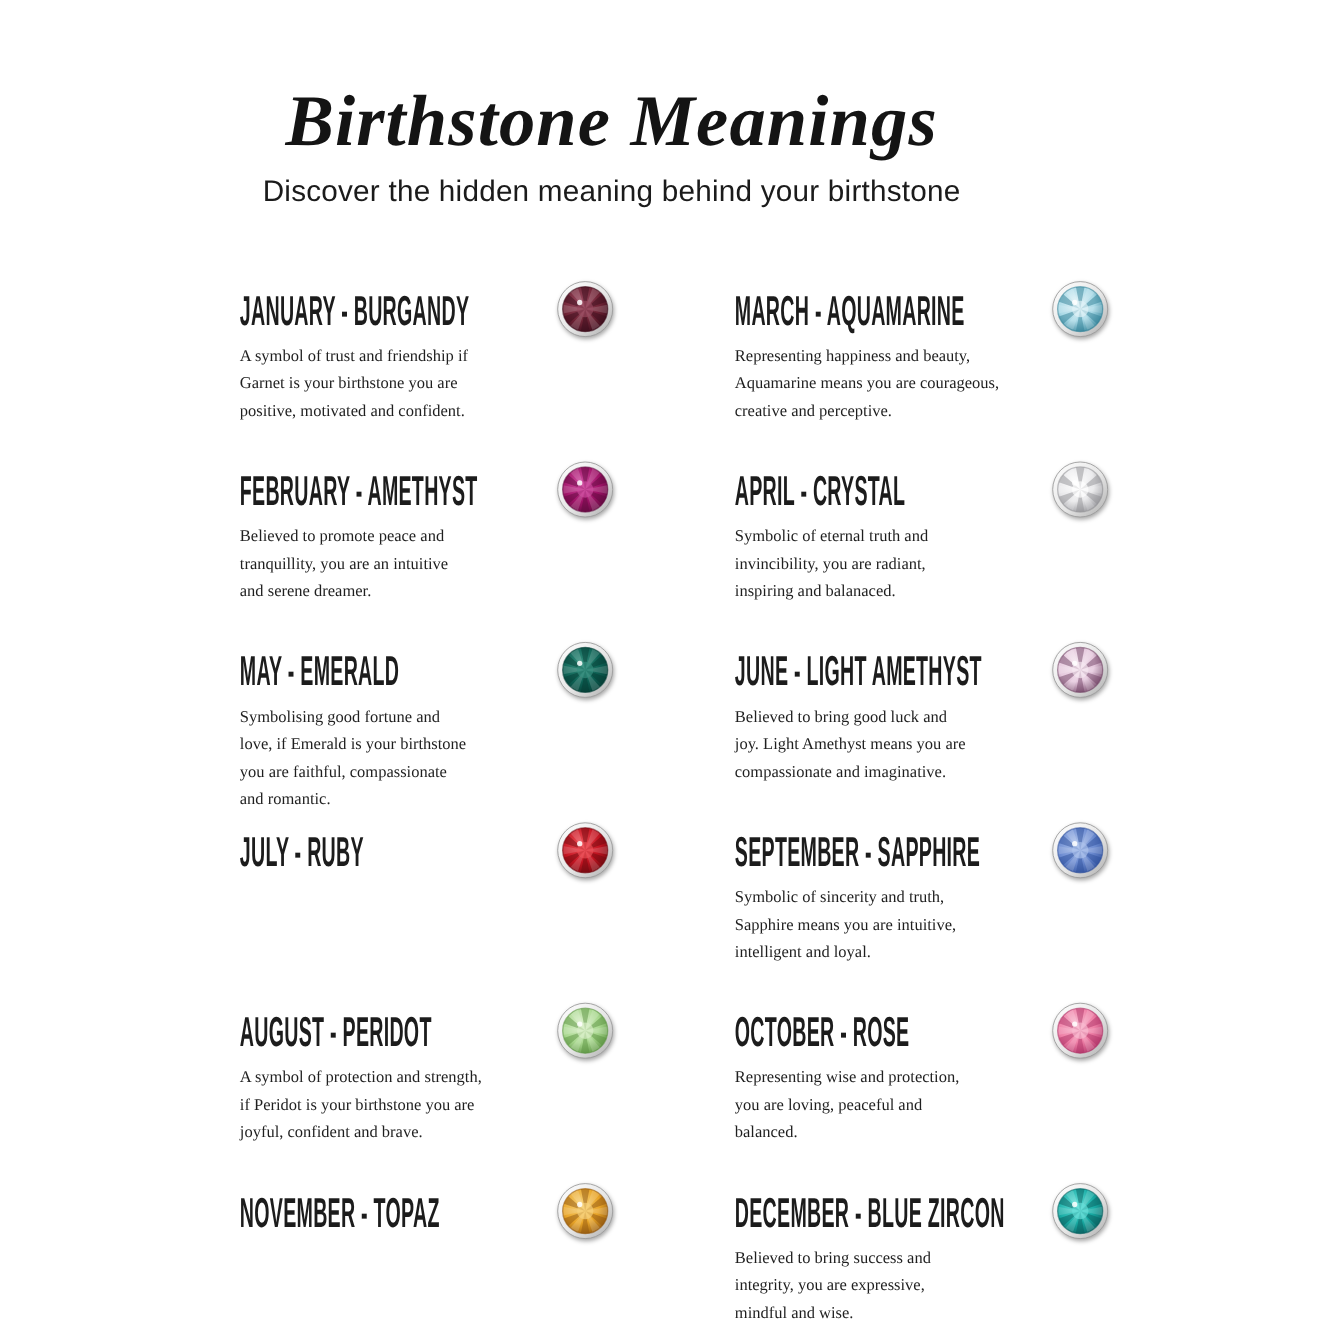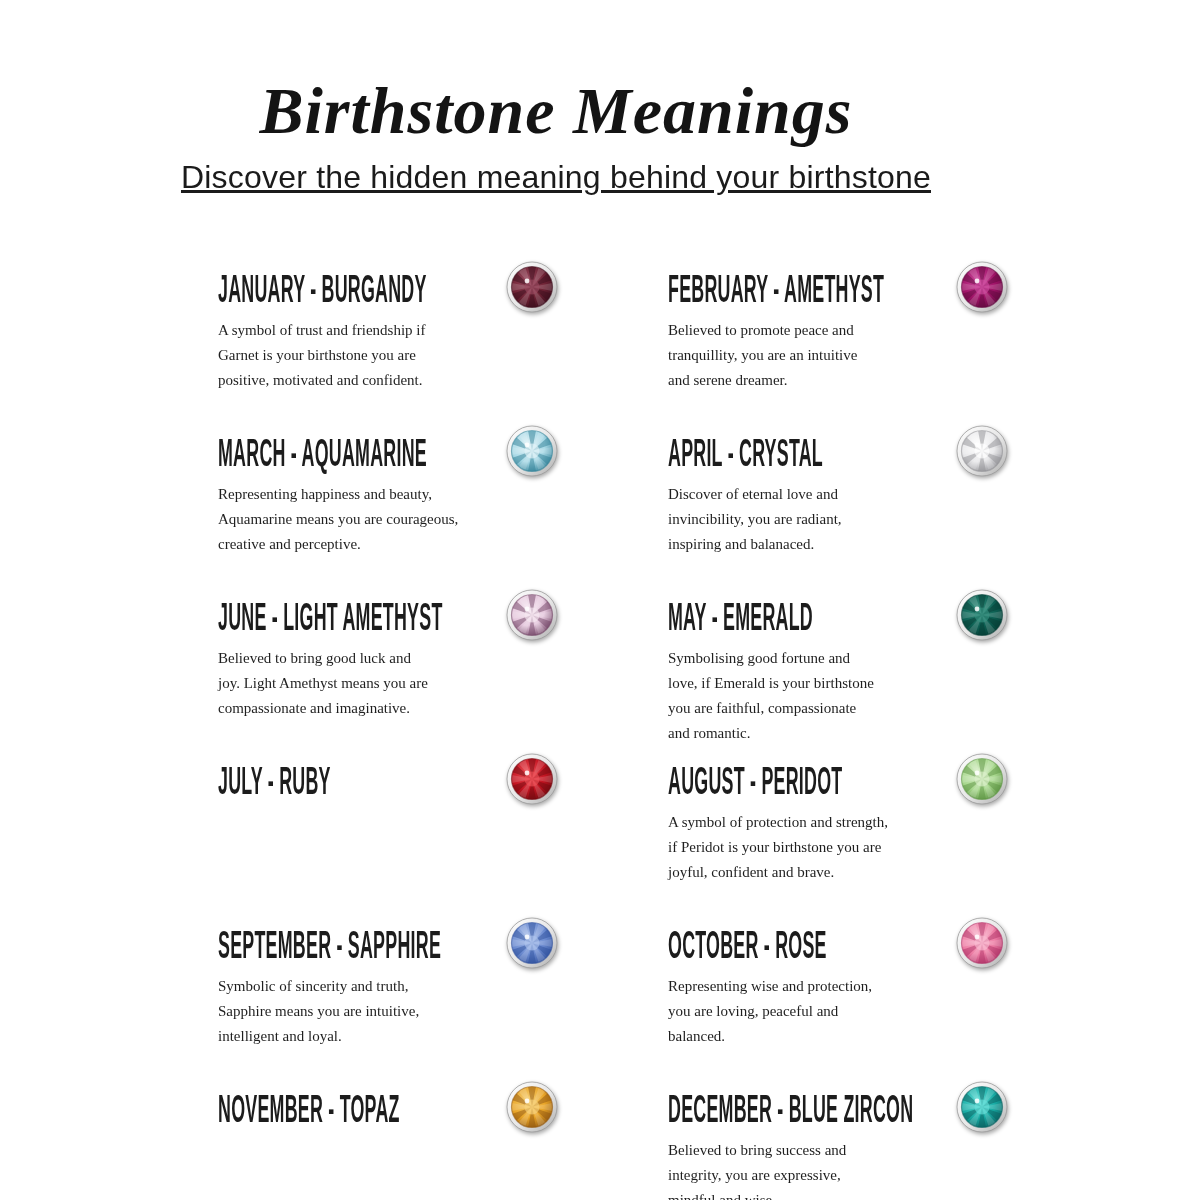--- a/index.html
+++ b/index.html
@@ -16,24 +16,23 @@
     font-family: "Liberation Serif", serif;
     font-style: italic;
     font-weight: 700;
     font-size: 66px;
     line-height: 1.05;
     letter-spacing: 1px;
     color: var(--title-text, #141414);
   }
   .subtitle {
     margin: 14px 0 0;
-    font-size: 32px;
+    font-size: 27px;
     letter-spacing: 0.2px;
     color: var(--subtitle-text, #1b1b1b);
-    text-decoration: underline;
   }
 
   .grid {
     margin: 72px 0 0 218px;
     display: grid;
     grid-template-columns: 340px 340px;
     column-gap: 110px;
     grid-auto-rows: 164px;
   }
   .entry { position: relative; }
@@ -111,20 +110,62 @@
   </svg>
           </span>
     </div>
     <p class="entry-desc">A symbol of trust and friendship if
 Garnet is your birthstone you are
 positive, motivated and confident.</p>
   </section>
 
   <section class="entry">
     <div class="entry-head">
+      <h2 class="entry-heading">MARCH - AQUAMARINE</h2>
+      <span class="gem">
+            <svg width="52" height="52" viewBox="0 0 52 52" xmlns="http://www.w3.org/2000/svg">
+    <defs>
+      <linearGradient id="bz2" x1="0" y1="0" x2="1" y2="1">
+        <stop offset="0" stop-color="#ffffff"></stop>
+        <stop offset="0.55" stop-color="#e6e6e6"></stop>
+        <stop offset="1" stop-color="#adadad"></stop>
+      </linearGradient>
+      <radialGradient id="gg2" cx="0.4" cy="0.35" r="0.75">
+        <stop offset="0" stop-color="#e2f3f8"></stop>
+        <stop offset="0.55" stop-color="#a9d9e6"></stop>
+        <stop offset="1" stop-color="#2f7f96"></stop>
+      </radialGradient>
+    </defs>
+    <circle cx="26" cy="26" r="25" fill="url(#bz2)" stroke="#9c9c9c" stroke-width="0.8"></circle>
+    <circle cx="26" cy="26" r="20.5" fill="url(#gg2)"></circle>
+    <polygon points="26,26 46.12,22.09 46.12,29.91" fill="#ffffff" fill-opacity="0.16"></polygon>
+              <polygon points="26,26 45.38,32.67 41.47,39.45" fill="#2f7f96" fill-opacity="0.5"></polygon>
+              <polygon points="26,26 39.45,41.47 32.67,45.38" fill="#ffffff" fill-opacity="0.16"></polygon>
+              <polygon points="26,26 29.91,46.12 22.09,46.12" fill="#2f7f96" fill-opacity="0.5"></polygon>
+              <polygon points="26,26 19.33,45.38 12.55,41.47" fill="#ffffff" fill-opacity="0.16"></polygon>
+              <polygon points="26,26 10.53,39.45 6.62,32.67" fill="#2f7f96" fill-opacity="0.5"></polygon>
+              <polygon points="26,26 5.88,29.91 5.88,22.09" fill="#ffffff" fill-opacity="0.16"></polygon>
+              <polygon points="26,26 6.62,19.33 10.53,12.55" fill="#2f7f96" fill-opacity="0.5"></polygon>
+              <polygon points="26,26 12.55,10.53 19.33,6.62" fill="#ffffff" fill-opacity="0.16"></polygon>
+              <polygon points="26,26 22.09,5.88 29.91,5.88" fill="#2f7f96" fill-opacity="0.5"></polygon>
+              <polygon points="26,26 32.67,6.62 39.45,10.53" fill="#ffffff" fill-opacity="0.16"></polygon>
+              <polygon points="26,26 41.47,12.55 45.38,19.33" fill="#2f7f96" fill-opacity="0.5"></polygon>
+    <circle cx="26" cy="26" r="20.5" fill="none" stroke="#2f7f96" stroke-opacity="0.55" stroke-width="1.2"></circle>
+    <circle cx="26" cy="26" r="7.5" fill="#e2f3f8" fill-opacity="0.65"></circle>
+    <circle cx="21" cy="20" r="2.4" fill="#ffffff" fill-opacity="0.85"></circle>
+  </svg>
+          </span>
+    </div>
+    <p class="entry-desc">Representing happiness and beauty,
+Aquamarine means you are courageous,
+creative and perceptive.</p>
+  </section>
+
+  <section class="entry">
+    <div class="entry-head">
       <h2 class="entry-heading">FEBRUARY - AMETHYST</h2>
       <span class="gem">
             <svg width="52" height="52" viewBox="0 0 52 52" xmlns="http://www.w3.org/2000/svg">
     <defs>
       <linearGradient id="bz1" x1="0" y1="0" x2="1" y2="1">
         <stop offset="0" stop-color="#ffffff"></stop>
         <stop offset="0.55" stop-color="#e6e6e6"></stop>
         <stop offset="1" stop-color="#adadad"></stop>
       </linearGradient>
       <radialGradient id="gg1" cx="0.4" cy="0.35" r="0.75">
@@ -153,62 +194,20 @@
   </svg>
           </span>
     </div>
     <p class="entry-desc">Believed to promote peace and
 tranquillity, you are an intuitive
 and serene dreamer.</p>
   </section>
 
   <section class="entry">
     <div class="entry-head">
-      <h2 class="entry-heading">MARCH - AQUAMARINE</h2>
-      <span class="gem">
-            <svg width="52" height="52" viewBox="0 0 52 52" xmlns="http://www.w3.org/2000/svg">
-    <defs>
-      <linearGradient id="bz2" x1="0" y1="0" x2="1" y2="1">
-        <stop offset="0" stop-color="#ffffff"></stop>
-        <stop offset="0.55" stop-color="#e6e6e6"></stop>
-        <stop offset="1" stop-color="#adadad"></stop>
-      </linearGradient>
-      <radialGradient id="gg2" cx="0.4" cy="0.35" r="0.75">
-        <stop offset="0" stop-color="#e2f3f8"></stop>
-        <stop offset="0.55" stop-color="#a9d9e6"></stop>
-        <stop offset="1" stop-color="#2f7f96"></stop>
-      </radialGradient>
-    </defs>
-    <circle cx="26" cy="26" r="25" fill="url(#bz2)" stroke="#9c9c9c" stroke-width="0.8"></circle>
-    <circle cx="26" cy="26" r="20.5" fill="url(#gg2)"></circle>
-    <polygon points="26,26 46.12,22.09 46.12,29.91" fill="#ffffff" fill-opacity="0.16"></polygon>
-              <polygon points="26,26 45.38,32.67 41.47,39.45" fill="#2f7f96" fill-opacity="0.5"></polygon>
-              <polygon points="26,26 39.45,41.47 32.67,45.38" fill="#ffffff" fill-opacity="0.16"></polygon>
-              <polygon points="26,26 29.91,46.12 22.09,46.12" fill="#2f7f96" fill-opacity="0.5"></polygon>
-              <polygon points="26,26 19.33,45.38 12.55,41.47" fill="#ffffff" fill-opacity="0.16"></polygon>
-              <polygon points="26,26 10.53,39.45 6.62,32.67" fill="#2f7f96" fill-opacity="0.5"></polygon>
-              <polygon points="26,26 5.88,29.91 5.88,22.09" fill="#ffffff" fill-opacity="0.16"></polygon>
-              <polygon points="26,26 6.62,19.33 10.53,12.55" fill="#2f7f96" fill-opacity="0.5"></polygon>
-              <polygon points="26,26 12.55,10.53 19.33,6.62" fill="#ffffff" fill-opacity="0.16"></polygon>
-              <polygon points="26,26 22.09,5.88 29.91,5.88" fill="#2f7f96" fill-opacity="0.5"></polygon>
-              <polygon points="26,26 32.67,6.62 39.45,10.53" fill="#ffffff" fill-opacity="0.16"></polygon>
-              <polygon points="26,26 41.47,12.55 45.38,19.33" fill="#2f7f96" fill-opacity="0.5"></polygon>
-    <circle cx="26" cy="26" r="20.5" fill="none" stroke="#2f7f96" stroke-opacity="0.55" stroke-width="1.2"></circle>
-    <circle cx="26" cy="26" r="7.5" fill="#e2f3f8" fill-opacity="0.65"></circle>
-    <circle cx="21" cy="20" r="2.4" fill="#ffffff" fill-opacity="0.85"></circle>
-  </svg>
-          </span>
-    </div>
-    <p class="entry-desc">Representing happiness and beauty,
-Aquamarine means you are courageous,
-creative and perceptive.</p>
-  </section>
-
-  <section class="entry">
-    <div class="entry-head">
       <h2 class="entry-heading">APRIL - CRYSTAL</h2>
       <span class="gem">
             <svg width="52" height="52" viewBox="0 0 52 52" xmlns="http://www.w3.org/2000/svg">
     <defs>
       <linearGradient id="bz3" x1="0" y1="0" x2="1" y2="1">
         <stop offset="0" stop-color="#ffffff"></stop>
         <stop offset="0.55" stop-color="#e6e6e6"></stop>
         <stop offset="1" stop-color="#adadad"></stop>
       </linearGradient>
       <radialGradient id="gg3" cx="0.4" cy="0.35" r="0.75">
@@ -230,23 +229,66 @@
               <polygon points="26,26 12.55,10.53 19.33,6.62" fill="#ffffff" fill-opacity="0.16"></polygon>
               <polygon points="26,26 22.09,5.88 29.91,5.88" fill="#8f8f94" fill-opacity="0.5"></polygon>
               <polygon points="26,26 32.67,6.62 39.45,10.53" fill="#ffffff" fill-opacity="0.16"></polygon>
               <polygon points="26,26 41.47,12.55 45.38,19.33" fill="#8f8f94" fill-opacity="0.5"></polygon>
     <circle cx="26" cy="26" r="20.5" fill="none" stroke="#8f8f94" stroke-opacity="0.55" stroke-width="1.2"></circle>
     <circle cx="26" cy="26" r="7.5" fill="#ffffff" fill-opacity="0.65"></circle>
     <circle cx="21" cy="20" r="2.4" fill="#ffffff" fill-opacity="0.85"></circle>
   </svg>
           </span>
     </div>
-    <p class="entry-desc">Discover of eternal love and
+    <p class="entry-desc">Symbolic of eternal truth and
 invincibility, you are radiant,
 inspiring and balanaced.</p>
+  </section>
+
+  <section class="entry">
+    <div class="entry-head">
+      <h2 class="entry-heading">MAY - EMERALD</h2>
+      <span class="gem">
+            <svg width="52" height="52" viewBox="0 0 52 52" xmlns="http://www.w3.org/2000/svg">
+    <defs>
+      <linearGradient id="bz4" x1="0" y1="0" x2="1" y2="1">
+        <stop offset="0" stop-color="#ffffff"></stop>
+        <stop offset="0.55" stop-color="#e6e6e6"></stop>
+        <stop offset="1" stop-color="#adadad"></stop>
+      </linearGradient>
+      <radialGradient id="gg4" cx="0.4" cy="0.35" r="0.75">
+        <stop offset="0" stop-color="#35917f"></stop>
+        <stop offset="0.55" stop-color="#0d6154"></stop>
+        <stop offset="1" stop-color="#053c34"></stop>
+      </radialGradient>
+    </defs>
+    <circle cx="26" cy="26" r="25" fill="url(#bz4)" stroke="#9c9c9c" stroke-width="0.8"></circle>
+    <circle cx="26" cy="26" r="20.5" fill="url(#gg4)"></circle>
+    <polygon points="26,26 46.12,22.09 46.12,29.91" fill="#ffffff" fill-opacity="0.16"></polygon>
+              <polygon points="26,26 45.38,32.67 41.47,39.45" fill="#053c34" fill-opacity="0.5"></polygon>
+              <polygon points="26,26 39.45,41.47 32.67,45.38" fill="#ffffff" fill-opacity="0.16"></polygon>
+              <polygon points="26,26 29.91,46.12 22.09,46.12" fill="#053c34" fill-opacity="0.5"></polygon>
+              <polygon points="26,26 19.33,45.38 12.55,41.47" fill="#ffffff" fill-opacity="0.16"></polygon>
+              <polygon points="26,26 10.53,39.45 6.62,32.67" fill="#053c34" fill-opacity="0.5"></polygon>
+              <polygon points="26,26 5.88,29.91 5.88,22.09" fill="#ffffff" fill-opacity="0.16"></polygon>
+              <polygon points="26,26 6.62,19.33 10.53,12.55" fill="#053c34" fill-opacity="0.5"></polygon>
+              <polygon points="26,26 12.55,10.53 19.33,6.62" fill="#ffffff" fill-opacity="0.16"></polygon>
+              <polygon points="26,26 22.09,5.88 29.91,5.88" fill="#053c34" fill-opacity="0.5"></polygon>
+              <polygon points="26,26 32.67,6.62 39.45,10.53" fill="#ffffff" fill-opacity="0.16"></polygon>
+              <polygon points="26,26 41.47,12.55 45.38,19.33" fill="#053c34" fill-opacity="0.5"></polygon>
+    <circle cx="26" cy="26" r="20.5" fill="none" stroke="#053c34" stroke-opacity="0.55" stroke-width="1.2"></circle>
+    <circle cx="26" cy="26" r="7.5" fill="#35917f" fill-opacity="0.65"></circle>
+    <circle cx="21" cy="20" r="2.4" fill="#ffffff" fill-opacity="0.85"></circle>
+  </svg>
+          </span>
+    </div>
+    <p class="entry-desc">Symbolising good fortune and
+love, if Emerald is your birthstone
+you are faithful, compassionate
+and romantic.</p>
   </section>
 
   <section class="entry">
     <div class="entry-head">
       <h2 class="entry-heading">JUNE - LIGHT AMETHYST</h2>
       <span class="gem">
             <svg width="52" height="52" viewBox="0 0 52 52" xmlns="http://www.w3.org/2000/svg">
     <defs>
       <linearGradient id="bz5" x1="0" y1="0" x2="1" y2="1">
         <stop offset="0" stop-color="#ffffff"></stop>
@@ -279,63 +321,20 @@
   </svg>
           </span>
     </div>
     <p class="entry-desc">Believed to bring good luck and
 joy. Light Amethyst means you are
 compassionate and imaginative.</p>
   </section>
 
   <section class="entry">
     <div class="entry-head">
-      <h2 class="entry-heading">MAY - EMERALD</h2>
-      <span class="gem">
-            <svg width="52" height="52" viewBox="0 0 52 52" xmlns="http://www.w3.org/2000/svg">
-    <defs>
-      <linearGradient id="bz4" x1="0" y1="0" x2="1" y2="1">
-        <stop offset="0" stop-color="#ffffff"></stop>
-        <stop offset="0.55" stop-color="#e6e6e6"></stop>
-        <stop offset="1" stop-color="#adadad"></stop>
-      </linearGradient>
-      <radialGradient id="gg4" cx="0.4" cy="0.35" r="0.75">
-        <stop offset="0" stop-color="#35917f"></stop>
-        <stop offset="0.55" stop-color="#0d6154"></stop>
-        <stop offset="1" stop-color="#053c34"></stop>
-      </radialGradient>
-    </defs>
-    <circle cx="26" cy="26" r="25" fill="url(#bz4)" stroke="#9c9c9c" stroke-width="0.8"></circle>
-    <circle cx="26" cy="26" r="20.5" fill="url(#gg4)"></circle>
-    <polygon points="26,26 46.12,22.09 46.12,29.91" fill="#ffffff" fill-opacity="0.16"></polygon>
-              <polygon points="26,26 45.38,32.67 41.47,39.45" fill="#053c34" fill-opacity="0.5"></polygon>
-              <polygon points="26,26 39.45,41.47 32.67,45.38" fill="#ffffff" fill-opacity="0.16"></polygon>
-              <polygon points="26,26 29.91,46.12 22.09,46.12" fill="#053c34" fill-opacity="0.5"></polygon>
-              <polygon points="26,26 19.33,45.38 12.55,41.47" fill="#ffffff" fill-opacity="0.16"></polygon>
-              <polygon points="26,26 10.53,39.45 6.62,32.67" fill="#053c34" fill-opacity="0.5"></polygon>
-              <polygon points="26,26 5.88,29.91 5.88,22.09" fill="#ffffff" fill-opacity="0.16"></polygon>
-              <polygon points="26,26 6.62,19.33 10.53,12.55" fill="#053c34" fill-opacity="0.5"></polygon>
-              <polygon points="26,26 12.55,10.53 19.33,6.62" fill="#ffffff" fill-opacity="0.16"></polygon>
-              <polygon points="26,26 22.09,5.88 29.91,5.88" fill="#053c34" fill-opacity="0.5"></polygon>
-              <polygon points="26,26 32.67,6.62 39.45,10.53" fill="#ffffff" fill-opacity="0.16"></polygon>
-              <polygon points="26,26 41.47,12.55 45.38,19.33" fill="#053c34" fill-opacity="0.5"></polygon>
-    <circle cx="26" cy="26" r="20.5" fill="none" stroke="#053c34" stroke-opacity="0.55" stroke-width="1.2"></circle>
-    <circle cx="26" cy="26" r="7.5" fill="#35917f" fill-opacity="0.65"></circle>
-    <circle cx="21" cy="20" r="2.4" fill="#ffffff" fill-opacity="0.85"></circle>
-  </svg>
-          </span>
-    </div>
-    <p class="entry-desc">Symbolising good fortune and
-love, if Emerald is your birthstone
-you are faithful, compassionate
-and romantic.</p>
-  </section>
-
-  <section class="entry">
-    <div class="entry-head">
       <h2 class="entry-heading">JULY - RUBY</h2>
       <span class="gem">
             <svg width="52" height="52" viewBox="0 0 52 52" xmlns="http://www.w3.org/2000/svg">
     <defs>
       <linearGradient id="bz6" x1="0" y1="0" x2="1" y2="1">
         <stop offset="0" stop-color="#ffffff"></stop>
         <stop offset="0.55" stop-color="#e6e6e6"></stop>
         <stop offset="1" stop-color="#adadad"></stop>
       </linearGradient>
       <radialGradient id="gg6" cx="0.4" cy="0.35" r="0.75">
@@ -361,20 +360,62 @@
     <circle cx="26" cy="26" r="20.5" fill="none" stroke="#700a10" stroke-opacity="0.55" stroke-width="1.2"></circle>
     <circle cx="26" cy="26" r="7.5" fill="#ee5058" fill-opacity="0.65"></circle>
     <circle cx="21" cy="20" r="2.4" fill="#ffffff" fill-opacity="0.85"></circle>
   </svg>
           </span>
     </div>
   </section>
 
   <section class="entry">
     <div class="entry-head">
+      <h2 class="entry-heading">SEPTEMBER - SAPPHIRE</h2>
+      <span class="gem">
+            <svg width="52" height="52" viewBox="0 0 52 52" xmlns="http://www.w3.org/2000/svg">
+    <defs>
+      <linearGradient id="bz8" x1="0" y1="0" x2="1" y2="1">
+        <stop offset="0" stop-color="#ffffff"></stop>
+        <stop offset="0.55" stop-color="#e6e6e6"></stop>
+        <stop offset="1" stop-color="#adadad"></stop>
+      </linearGradient>
+      <radialGradient id="gg8" cx="0.4" cy="0.35" r="0.75">
+        <stop offset="0" stop-color="#aec3ec"></stop>
+        <stop offset="0.55" stop-color="#6d8cd1"></stop>
+        <stop offset="1" stop-color="#2e4f9b"></stop>
+      </radialGradient>
+    </defs>
+    <circle cx="26" cy="26" r="25" fill="url(#bz8)" stroke="#9c9c9c" stroke-width="0.8"></circle>
+    <circle cx="26" cy="26" r="20.5" fill="url(#gg8)"></circle>
+    <polygon points="26,26 46.12,22.09 46.12,29.91" fill="#ffffff" fill-opacity="0.16"></polygon>
+              <polygon points="26,26 45.38,32.67 41.47,39.45" fill="#2e4f9b" fill-opacity="0.5"></polygon>
+              <polygon points="26,26 39.45,41.47 32.67,45.38" fill="#ffffff" fill-opacity="0.16"></polygon>
+              <polygon points="26,26 29.91,46.12 22.09,46.12" fill="#2e4f9b" fill-opacity="0.5"></polygon>
+              <polygon points="26,26 19.33,45.38 12.55,41.47" fill="#ffffff" fill-opacity="0.16"></polygon>
+              <polygon points="26,26 10.53,39.45 6.62,32.67" fill="#2e4f9b" fill-opacity="0.5"></polygon>
+              <polygon points="26,26 5.88,29.91 5.88,22.09" fill="#ffffff" fill-opacity="0.16"></polygon>
+              <polygon points="26,26 6.62,19.33 10.53,12.55" fill="#2e4f9b" fill-opacity="0.5"></polygon>
+              <polygon points="26,26 12.55,10.53 19.33,6.62" fill="#ffffff" fill-opacity="0.16"></polygon>
+              <polygon points="26,26 22.09,5.88 29.91,5.88" fill="#2e4f9b" fill-opacity="0.5"></polygon>
+              <polygon points="26,26 32.67,6.62 39.45,10.53" fill="#ffffff" fill-opacity="0.16"></polygon>
+              <polygon points="26,26 41.47,12.55 45.38,19.33" fill="#2e4f9b" fill-opacity="0.5"></polygon>
+    <circle cx="26" cy="26" r="20.5" fill="none" stroke="#2e4f9b" stroke-opacity="0.55" stroke-width="1.2"></circle>
+    <circle cx="26" cy="26" r="7.5" fill="#aec3ec" fill-opacity="0.65"></circle>
+    <circle cx="21" cy="20" r="2.4" fill="#ffffff" fill-opacity="0.85"></circle>
+  </svg>
+          </span>
+    </div>
+    <p class="entry-desc">Symbolic of sincerity and truth,
+Sapphire means you are intuitive,
+intelligent and loyal.</p>
+  </section>
+
+  <section class="entry">
+    <div class="entry-head">
       <h2 class="entry-heading">AUGUST - PERIDOT</h2>
       <span class="gem">
             <svg width="52" height="52" viewBox="0 0 52 52" xmlns="http://www.w3.org/2000/svg">
     <defs>
       <linearGradient id="bz7" x1="0" y1="0" x2="1" y2="1">
         <stop offset="0" stop-color="#ffffff"></stop>
         <stop offset="0.55" stop-color="#e6e6e6"></stop>
         <stop offset="1" stop-color="#adadad"></stop>
       </linearGradient>
       <radialGradient id="gg7" cx="0.4" cy="0.35" r="0.75">
@@ -403,62 +444,20 @@
   </svg>
           </span>
     </div>
     <p class="entry-desc">A symbol of protection and strength,
 if Peridot is your birthstone you are
 joyful, confident and brave.</p>
   </section>
 
   <section class="entry">
     <div class="entry-head">
-      <h2 class="entry-heading">SEPTEMBER - SAPPHIRE</h2>
-      <span class="gem">
-            <svg width="52" height="52" viewBox="0 0 52 52" xmlns="http://www.w3.org/2000/svg">
-    <defs>
-      <linearGradient id="bz8" x1="0" y1="0" x2="1" y2="1">
-        <stop offset="0" stop-color="#ffffff"></stop>
-        <stop offset="0.55" stop-color="#e6e6e6"></stop>
-        <stop offset="1" stop-color="#adadad"></stop>
-      </linearGradient>
-      <radialGradient id="gg8" cx="0.4" cy="0.35" r="0.75">
-        <stop offset="0" stop-color="#aec3ec"></stop>
-        <stop offset="0.55" stop-color="#6d8cd1"></stop>
-        <stop offset="1" stop-color="#2e4f9b"></stop>
-      </radialGradient>
-    </defs>
-    <circle cx="26" cy="26" r="25" fill="url(#bz8)" stroke="#9c9c9c" stroke-width="0.8"></circle>
-    <circle cx="26" cy="26" r="20.5" fill="url(#gg8)"></circle>
-    <polygon points="26,26 46.12,22.09 46.12,29.91" fill="#ffffff" fill-opacity="0.16"></polygon>
-              <polygon points="26,26 45.38,32.67 41.47,39.45" fill="#2e4f9b" fill-opacity="0.5"></polygon>
-              <polygon points="26,26 39.45,41.47 32.67,45.38" fill="#ffffff" fill-opacity="0.16"></polygon>
-              <polygon points="26,26 29.91,46.12 22.09,46.12" fill="#2e4f9b" fill-opacity="0.5"></polygon>
-              <polygon points="26,26 19.33,45.38 12.55,41.47" fill="#ffffff" fill-opacity="0.16"></polygon>
-              <polygon points="26,26 10.53,39.45 6.62,32.67" fill="#2e4f9b" fill-opacity="0.5"></polygon>
-              <polygon points="26,26 5.88,29.91 5.88,22.09" fill="#ffffff" fill-opacity="0.16"></polygon>
-              <polygon points="26,26 6.62,19.33 10.53,12.55" fill="#2e4f9b" fill-opacity="0.5"></polygon>
-              <polygon points="26,26 12.55,10.53 19.33,6.62" fill="#ffffff" fill-opacity="0.16"></polygon>
-              <polygon points="26,26 22.09,5.88 29.91,5.88" fill="#2e4f9b" fill-opacity="0.5"></polygon>
-              <polygon points="26,26 32.67,6.62 39.45,10.53" fill="#ffffff" fill-opacity="0.16"></polygon>
-              <polygon points="26,26 41.47,12.55 45.38,19.33" fill="#2e4f9b" fill-opacity="0.5"></polygon>
-    <circle cx="26" cy="26" r="20.5" fill="none" stroke="#2e4f9b" stroke-opacity="0.55" stroke-width="1.2"></circle>
-    <circle cx="26" cy="26" r="7.5" fill="#aec3ec" fill-opacity="0.65"></circle>
-    <circle cx="21" cy="20" r="2.4" fill="#ffffff" fill-opacity="0.85"></circle>
-  </svg>
-          </span>
-    </div>
-    <p class="entry-desc">Symbolic of sincerity and truth,
-Sapphire means you are intuitive,
-intelligent and loyal.</p>
-  </section>
-
-  <section class="entry">
-    <div class="entry-head">
       <h2 class="entry-heading">OCTOBER - ROSE</h2>
       <span class="gem">
             <svg width="52" height="52" viewBox="0 0 52 52" xmlns="http://www.w3.org/2000/svg">
     <defs>
       <linearGradient id="bz9" x1="0" y1="0" x2="1" y2="1">
         <stop offset="0" stop-color="#ffffff"></stop>
         <stop offset="0.55" stop-color="#e6e6e6"></stop>
         <stop offset="1" stop-color="#adadad"></stop>
       </linearGradient>
       <radialGradient id="gg9" cx="0.4" cy="0.35" r="0.75">

